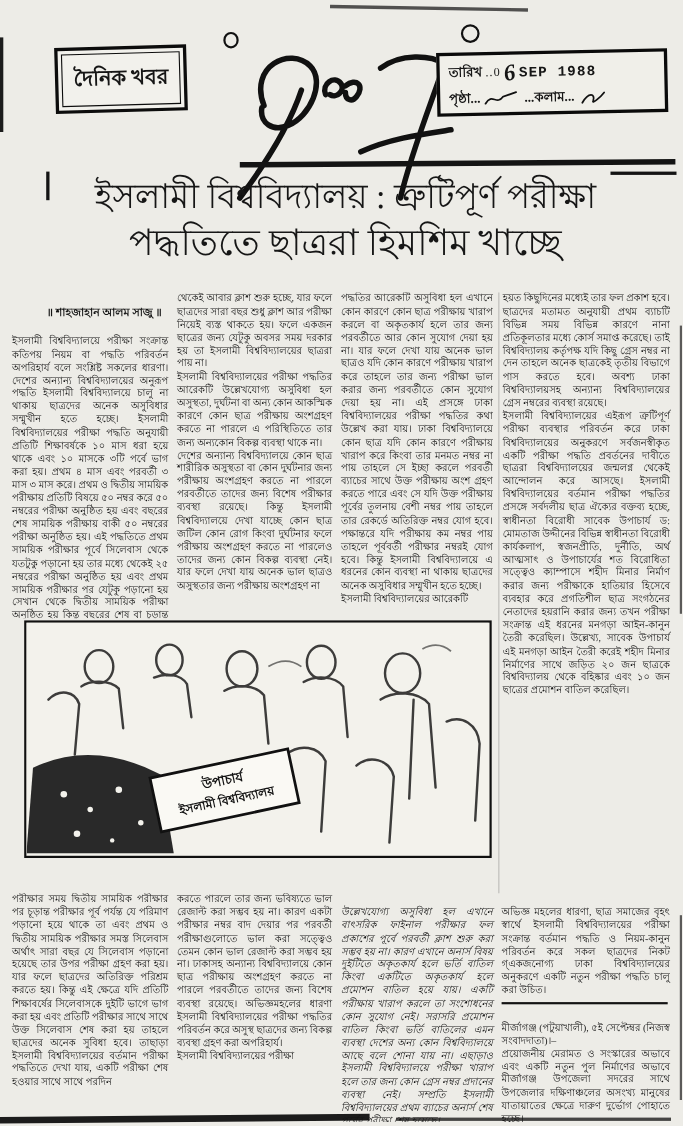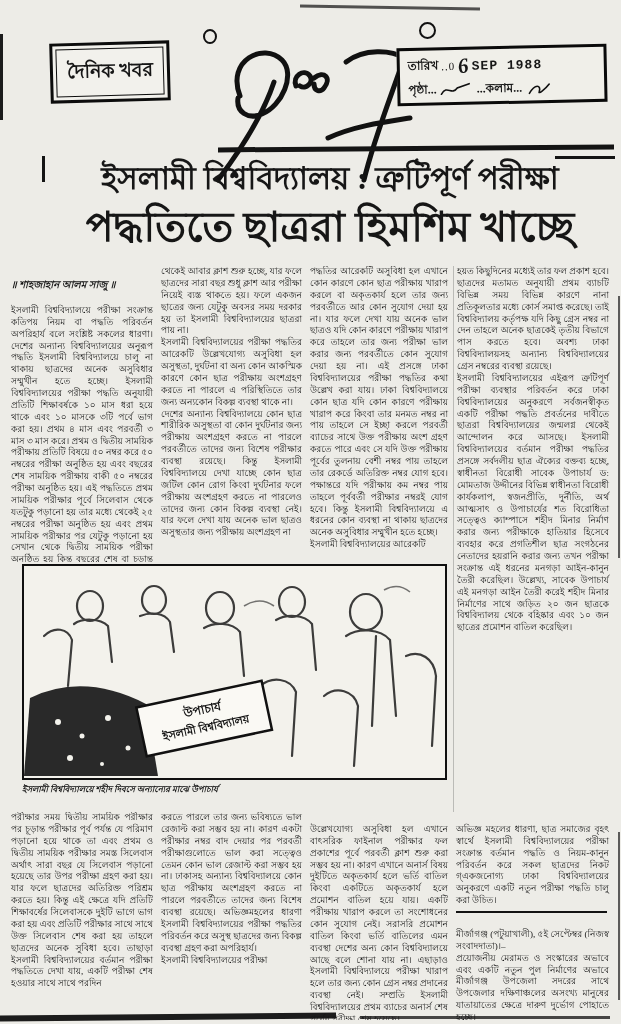--- a/index.html
+++ b/index.html
@@ -33,38 +33,38 @@
   .stamp-label{font-weight:bold;font-size:12px;}
   .stamp-dots{letter-spacing:1px;font-size:11px;}
   .stamp-hand{font-style:italic;font-weight:bold;font-size:21px;line-height:10px;transform:rotate(-8deg);}
   .stamp-date{font-family:"Liberation Mono","DejaVu Sans Mono",monospace;font-weight:bold;font-size:13px;letter-spacing:1px;}
   .squiggle{display:inline-block;vertical-align:middle;}
   
   .headline-rule{position:absolute;left:218px;top:146px;width:396px;height:5px;background:#141414;transform:skewY(-0.4deg);}
   .headline-rule2{position:absolute;left:555px;top:156px;width:60px;height:3px;background:#141414;}
   .headline-tick{position:absolute;left:42px;top:156px;width:3px;height:26px;background:#141414;}
   .headline{
-    position:absolute;left:50px;top:158px;width:560px;text-align:center;
-    font-weight:bold;line-height:1.35;
+    position:absolute;left:34px;top:158px;width:560px;text-align:center;
+    font-weight:normal;line-height:1.35;
   }
   .headline .l1{font-size:31px;}
-  .headline .l2{font-size:41px;}
+  .headline .l2{font-size:33px;}
   
   .body-grid{
     position:absolute;left:8px;top:266px;width:606px;height:754px;
     display:grid;
     grid-template-columns:150px 149px 146px 161px;
     grid-template-rows:296px 250px 208px;
   }
   .cell{
     overflow:hidden;padding:0 5px 0 3px;box-sizing:border-box;
     font-size:9px;line-height:1.32;text-align:justify;
     white-space:pre-line;
   }
-  .byline{font-weight:bold;font-size:10px;padding-right:6px;white-space:nowrap;overflow:hidden;margin-bottom:2px;font-style:italic;}
+  .byline{font-weight:bold;font-size:10px;text-align:right;padding-right:6px;white-space:nowrap;overflow:hidden;margin-bottom:2px;}
   .c4{grid-column:4;grid-row:1/3;border-left:1px solid rgba(40,40,40,.25);}
   .photo-block{grid-column:1/4;grid-row:2;padding:2px 6px 0 14px;box-sizing:border-box;}
   .photo-frame{border:2px solid #101010;height:212px;background:#f3f2ec;overflow:hidden;}
   .photo-caption{font-size:8.5px;font-weight:bold;font-style:italic;margin-top:3px;white-space:nowrap;overflow:hidden;}
   .c4b{grid-column:4;grid-row:3;}
   .item-rule{height:2px;background:#131313;margin:4px 2px 4px 0;}
   .dateline{font-weight:normal;}
   .cut{display:block;}
 </style>
 </head>
@@ -172,29 +172,28 @@
           <path d="M220,40 q16,-10 30,0"></path>
           <path d="M360,24 q14,-8 26,2"></path>
         </g>
         <g transform="rotate(-12 178 152)">
           <rect x="116" y="128" width="128" height="50" fill="#faf9f4" stroke="#111" stroke-width="2.5"></rect>
           <text x="180" y="148" text-anchor="middle" font-size="12" font-weight="bold" fill="#111">উপাচার্য</text>
           <text x="180" y="166" text-anchor="middle" font-size="11" font-weight="bold" fill="#111">ইসলামী বিশ্ববিদ্যালয়</text>
         </g>
       </svg>
     </div>
-    <div class="photo-caption">ইসলামী বিশ্ববিদ্যালয়ে শহীদ দিবসে অন্যান্যের মাঝে উপাচার্য</div>
   </div>
 
   <div class="cell" style="grid-column:1;grid-row:3;"><span>পরীক্ষার সময় দ্বিতীয় সাময়িক পরীক্ষার পর চূড়ান্ত পরীক্ষার পূর্ব পর্যন্ত যে পরিমাণ পড়ানো হয়ে থাকে তা এবং প্রথম ও দ্বিতীয় সাময়িক পরীক্ষার সমস্ত সিলেবাস অর্থাৎ সারা বছর যে সিলেবাস পড়ানো হয়েছে তার উপর পরীক্ষা গ্রহণ করা হয়। যার ফলে ছাত্রদের অতিরিক্ত পরিশ্রম করতে হয়। কিন্তু এই ক্ষেত্রে যদি প্রতিটি শিক্ষাবর্ষের সিলেবাসকে দুইটি ভাগে ভাগ করা হয় এবং প্রতিটি পরীক্ষার সাথে সাথে উক্ত সিলেবাস শেষ করা হয় তাহলে ছাত্রদের অনেক সুবিধা হবে। তাছাড়া ইসলামী বিশ্ববিদ্যালয়ের বর্তমান পরীক্ষা পদ্ধতিতে দেখা যায়, একটি পরীক্ষা শেষ হওয়ার সাথে সাথে পরদিন</span></div>
 
   <div class="cell" style="grid-column:2;grid-row:3;"><span>করতে পারলে তার জন্য ভবিষ্যতে ভাল রেজাল্ট করা সম্ভব হয় না। কারণ একটা পরীক্ষার নম্বর বাদ দেয়ার পর পরবর্তী পরীক্ষাগুলোতে ভাল করা সত্ত্বেও তেমন কোন ভাল রেজাল্ট করা সম্ভব হয় না। ঢাকাসহ অন্যান্য বিশ্ববিদ্যালয়ে কোন ছাত্র পরীক্ষায় অংশগ্রহণ করতে না পারলে পরবর্তীতে তাদের জন্য বিশেষ ব্যবস্থা রয়েছে। অভিজ্ঞমহলের ধারণা ইসলামী বিশ্ববিদ্যালয়ের পরীক্ষা পদ্ধতির পরিবর্তন করে অসুস্থ ছাত্রদের জন্য বিকল্প ব্যবস্থা গ্রহণ করা অপরিহার্য।
 ইসলামী বিশ্ববিদ্যালয়ের পরীক্ষা</span></div>
 
-  <div class="cell" style="grid-column:3;grid-row:3;">
+  <div class="cell" style="grid-column:3;grid-row:3;font-style:italic;">
     <span>উল্লেখযোগ্য অসুবিধা হল এখানে বাৎসরিক ফাইনাল পরীক্ষার ফল প্রকাশের পূর্বে পরবর্তী ক্লাশ শুরু করা সম্ভব হয় না। কারণ এখানে অনার্স বিষয় দুইটিতে অকৃতকার্য হলে ভর্তি বাতিল কিংবা একটিতে অকৃতকার্য হলে প্রমোশন বাতিল হয়ে যায়। একটি পরীক্ষায় খারাপ করলে তা সংশোধনের কোন সুযোগ নেই। সরাসরি প্রমোশন বাতিল কিংবা ভর্তি বাতিলের এমন ব্যবস্থা দেশের অন্য কোন বিশ্ববিদ্যালয়ে আছে বলে শোনা যায় না। এছাড়াও ইসলামী বিশ্ববিদ্যালয়ে পরীক্ষা খারাপ হলে তার জন্য কোন গ্রেস নম্বর প্রদানের ব্যবস্থা নেই। সম্প্রতি ইসলামী বিশ্ববিদ্যালয়ের প্রথম ব্যাচের অনার্স শেষ পর্বের পরীক্ষা শেষ হয়েছে।</span>
     
   </div>
 
   <div class="cell c4b">
     <span>অভিজ্ঞ মহলের ধারণা, ছাত্র সমাজের বৃহৎ স্বার্থে ইসলামী বিশ্ববিদ্যালয়ের পরীক্ষা সংক্রান্ত বর্তমান পদ্ধতি ও নিয়ম-কানুন পরিবর্তন করে সকল ছাত্রদের নিকট গ্একজনোগ্য ঢাকা বিশ্ববিদ্যালয়ের অনুকরণে একটি নতুন পরীক্ষা পদ্ধতি চালু করা উচিত।</span>
     <div class="item-rule"></div>
     <span class="dateline">মীর্জাগঞ্জ (পটুয়াখালী), ৫ই সেপ্টেম্বর (নিজস্ব সংবাদদাতা)।–</span>
     <span class="cut">প্রয়োজনীয় মেরামত ও সংস্কারের অভাবে এবং একটি নতুন পুল নির্মাণের অভাবে মীর্জাগঞ্জ উপজেলা সদরের সাথে উপজেলার দক্ষিণাঞ্চলের অসংখ্য মানুষের যাতায়াতের ক্ষেত্রে দারুণ দুর্ভোগ পোহাতে হচ্ছে।
 জানা যায়, দীর্ঘদিন ধরে সংস্কারাভাবে উপজেলার সদর সুবিদখালীর সাথে উপজেলার দক্ষিণাঞ্চলের যোগাযোগ রক্ষাকারী সুবিদখালী মজিদবাড়ীয়া রাস্তার হাজীখালী, রানীপুর, চরখালী, গোলখালী ও নেউলী খালের ৫টি লোহার পুল ভেঙে চলাচলের অনুপযোগী হয়ে পড়েছে। পুলগুলোর কাঠের তক্তা নষ্ট হয়ে গেছে। কোন কোন পুলের রেলিং ও বীম বর্ডার নেই। আবার কয়েকটি পুলে বাঁশ ও তালগাছ বিছিয়ে লোক চলাচল করে।

